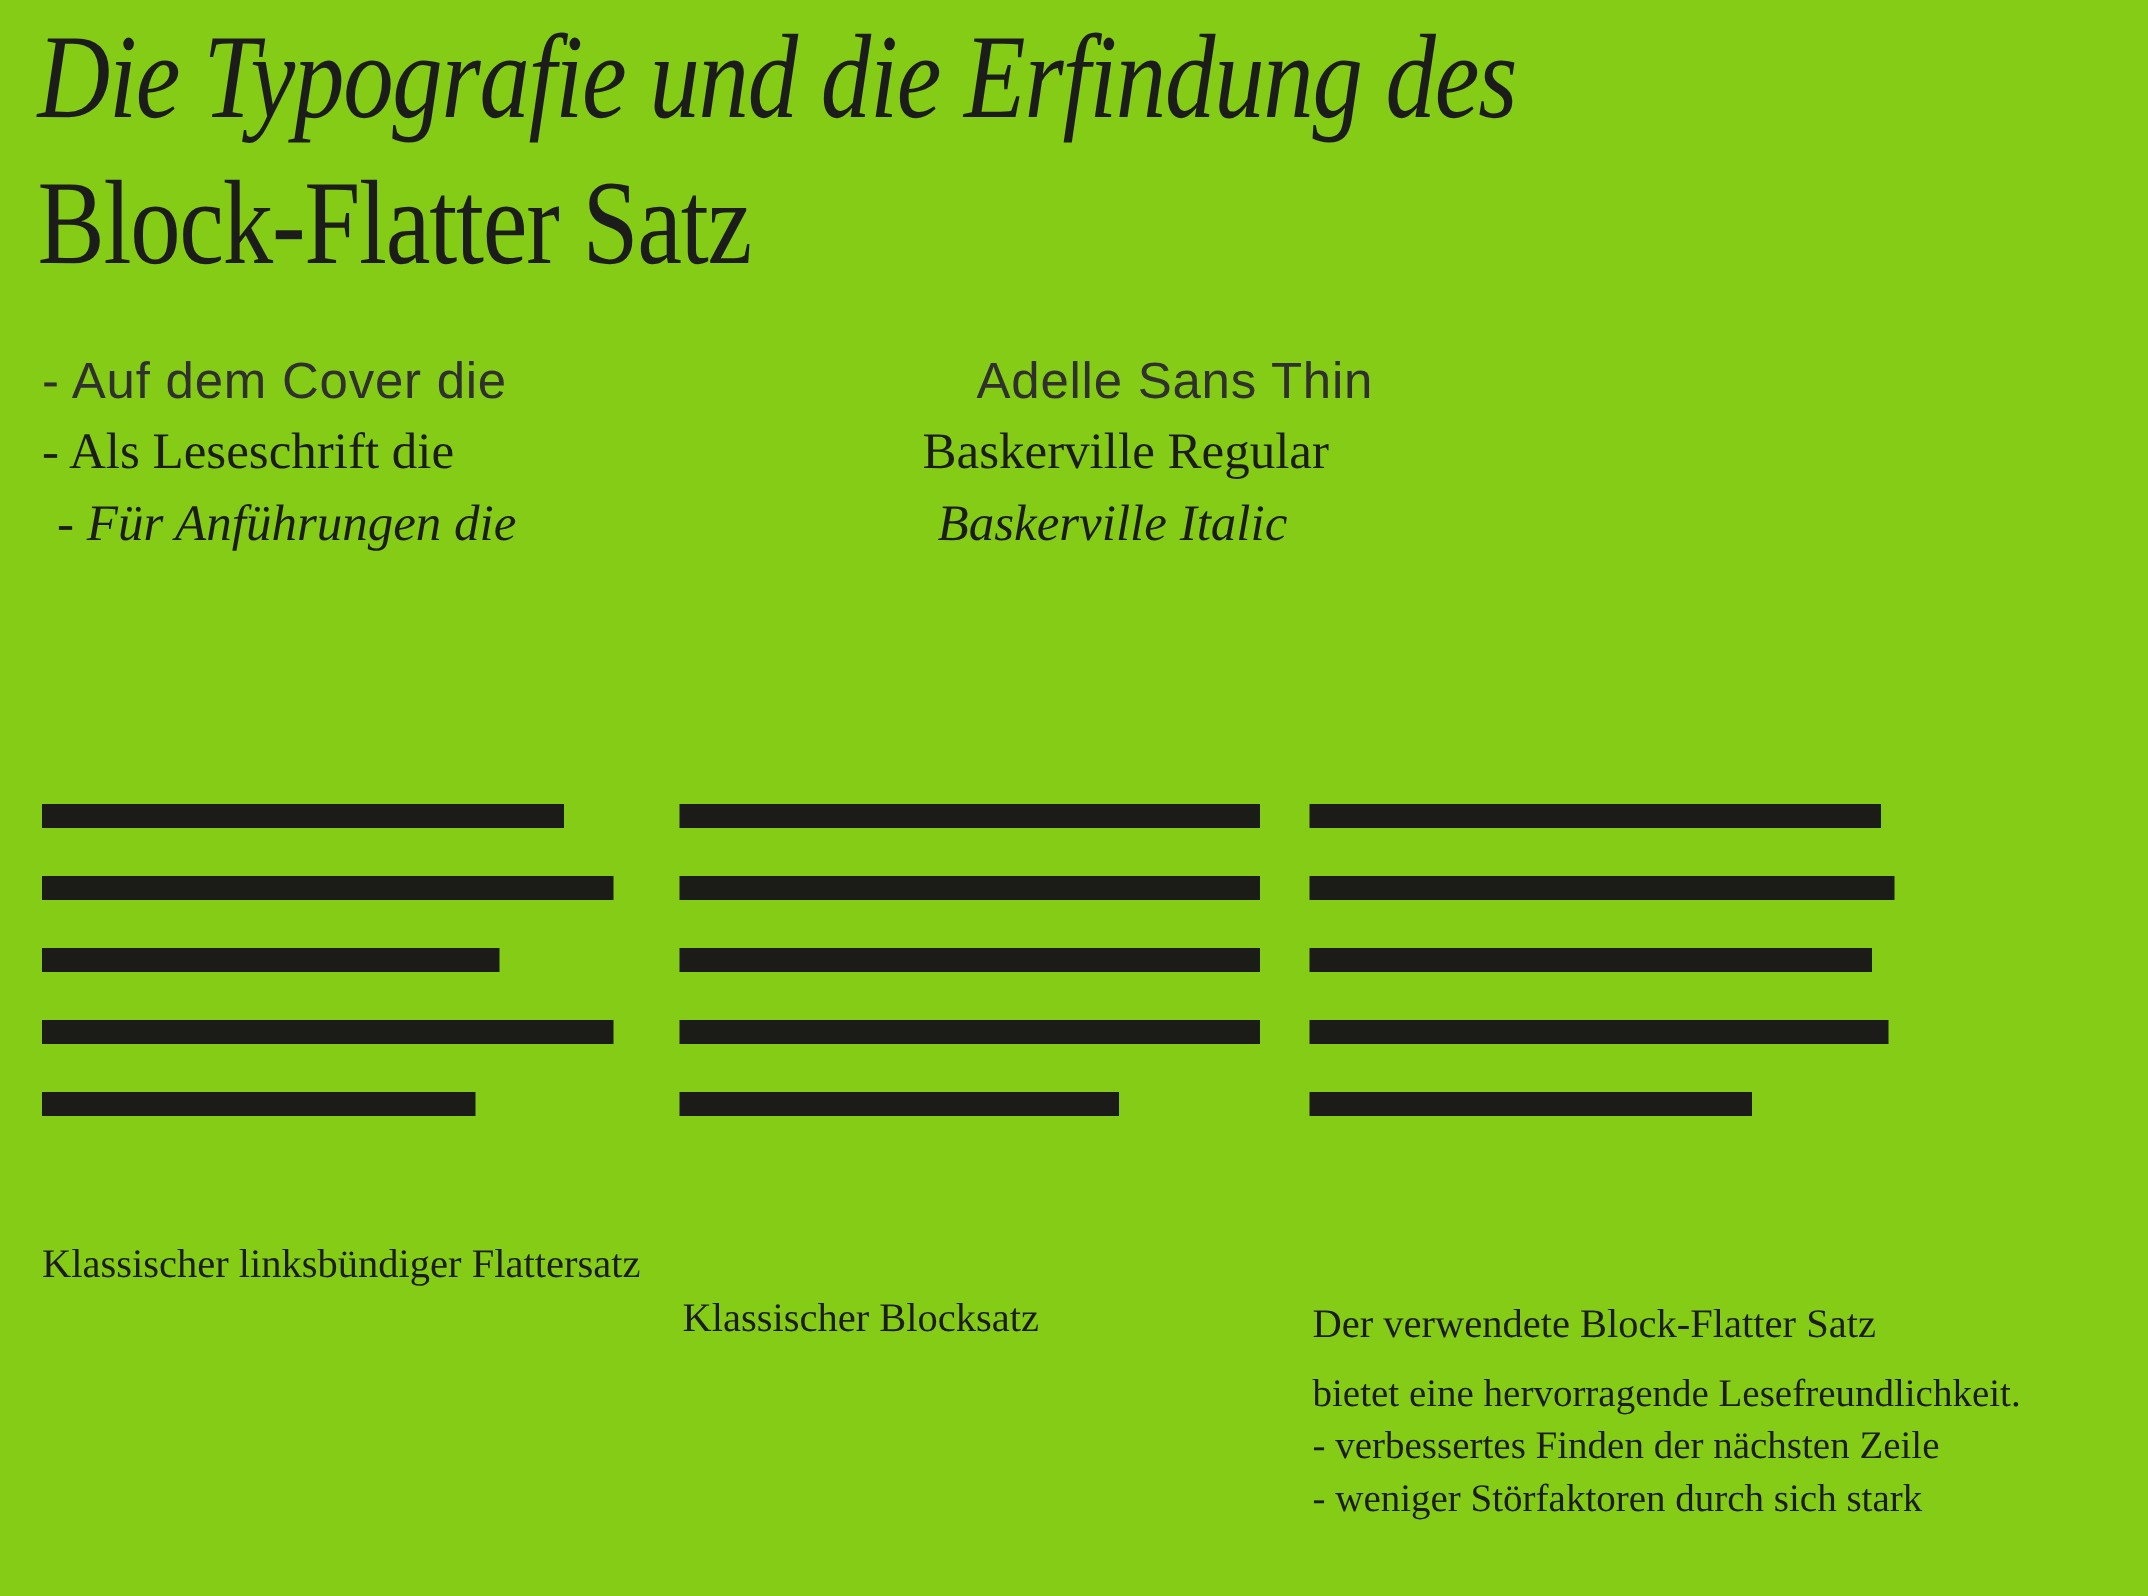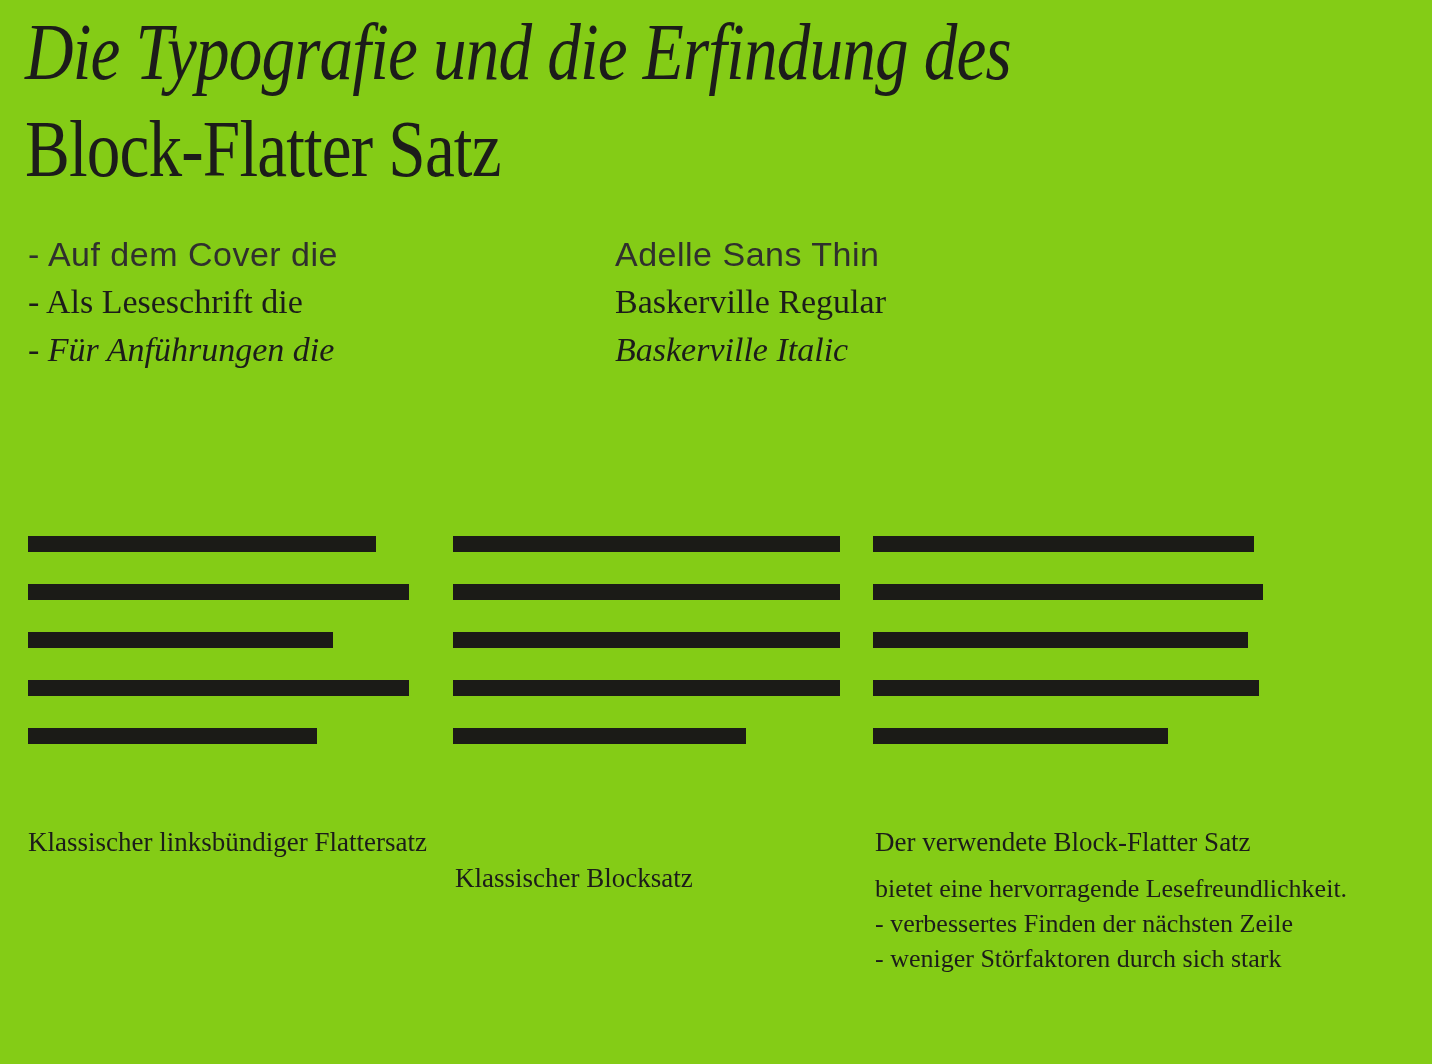--- a/index.html
+++ b/index.html
@@ -41,23 +41,24 @@
     line-height: 48px;
   }
   .fonts-heading { white-space: nowrap; }
   .font-row { display: flex; white-space: nowrap; }
   .font-row .flabel { width: 587px; flex: 0 0 587px; }
   .row-sans {
     font-family: "Liberation Sans", sans-serif;
     font-weight: 100;
     color: #30302e;
     letter-spacing: 0.5px;
+    gap: 36px;
   }
   .row-serif { font-style: normal; }
-  .row-italic { font-style: italic; }
+  .row-italic { font-style: italic; margin-left: 10px; }
 
   
   .bar-group { position: absolute; top: 536px; }
   .bar { background: #1b1b17; }
 
   
   .caption {
     font-size: 27px;
     line-height: 48px;
   }
@@ -69,21 +70,21 @@
   }
   .caption-mid {
     position: absolute;
     left: 455px;
     top: 854px;
     white-space: nowrap;
   }
   .caption-right-block {
     position: absolute;
     left: 875px;
-    top: 818px;
+    top: 858px;
     width: 557px;
   }
   .desc {
     font-size: 26px;
     line-height: 35px;
     margin-top: 5px;
   }
   .desc-line { white-space: nowrap; }
   .desc-line.indent { padding-left: 15px; }
 </style>

